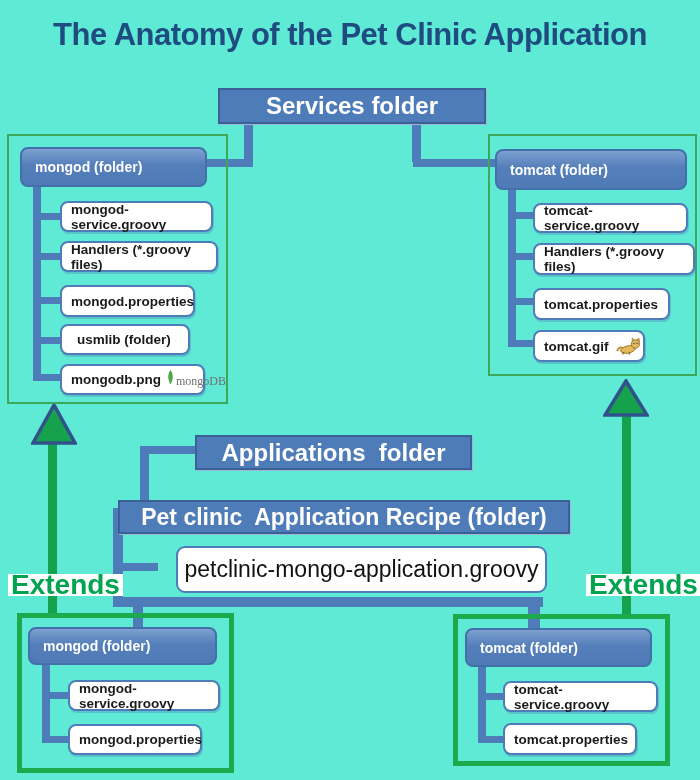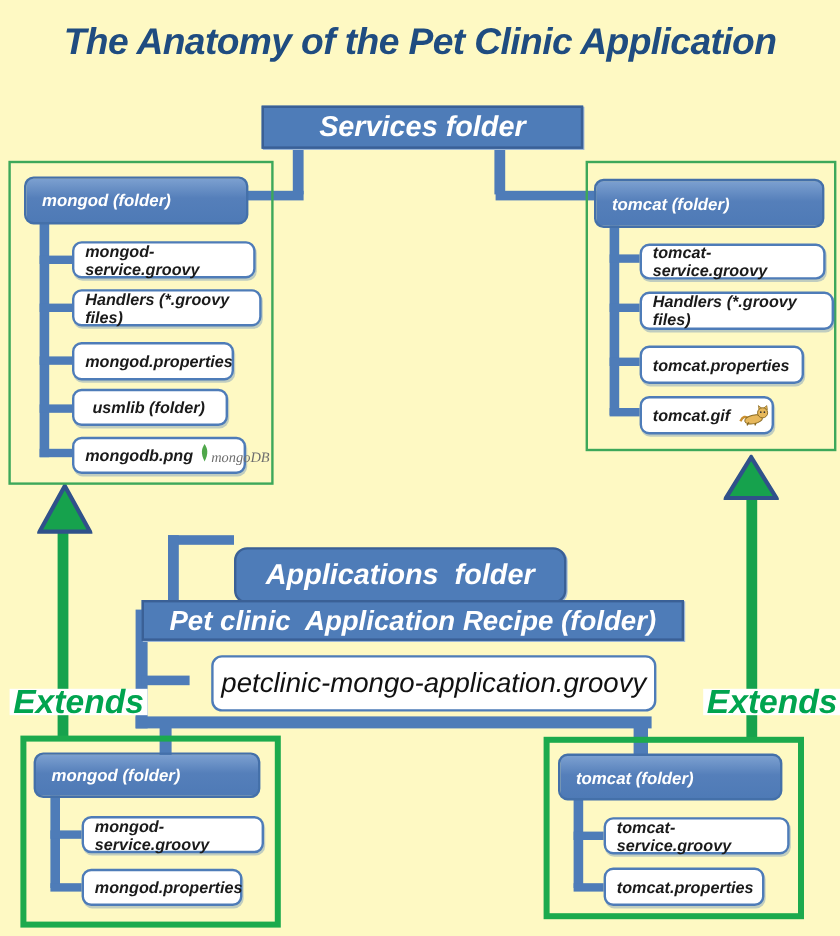--- a/index.html
+++ b/index.html
@@ -1,17 +1,17 @@
 <!DOCTYPE html>
 <html><head>
 <meta charset="utf-8">
 <style>
   * { margin:0; padding:0; box-sizing:border-box; }
   body { background:#fff; font-family:"Liberation Sans", sans-serif; }
-  .canvas { position:relative; width:700px; height:780px; background:#fef9c3; overflow:hidden;font-style:italic; }
+  .canvas { position:relative; width:700px; height:780px; background:#5eead4; overflow:hidden; }
 
   .title { position:absolute; top:17px; left:0; width:700px; text-align:center;
            font-size:31px; font-weight:bold; color:#1F4C80; letter-spacing:-0.5px; }
 
   
   .banner { position:absolute; background:#4E7CB8; border:2px solid #3A6096;
             color:#ffffff; font-weight:bold; display:flex; align-items:center; justify-content:center;
             white-space:pre; box-shadow:1px 1px 0 #9db7d6; }
 
   
@@ -69,21 +69,21 @@
   <div class="gshaft" style="left:48px;top:442px;width:9px;height:172px;"></div>
   <svg class="arrowhead" style="left:31px;top:403px;" width="46" height="42" viewBox="0 0 46 42">
     <polygon points="23,2 2,40 44,40" fill="#16A24D" stroke="#30518A" stroke-width="3.5"></polygon>
   </svg>
   <div class="gshaft" style="left:622px;top:413px;width:9px;height:202px;"></div>
   <svg class="arrowhead" style="left:603px;top:379px;" width="46" height="38" viewBox="0 0 46 38">
     <polygon points="23,2 2,36 44,36" fill="#16A24D" stroke="#30518A" stroke-width="3.5"></polygon>
   </svg>
 
   <div class="banner" style="left:218px;top:88px;width:268px;height:36px;font-size:24px;">Services folder</div>
-  <div class="banner" style="left:195px;top:456px;width:277px;height:47px;font-size:24px;border-radius:11px;">Applications  folder</div>
+  <div class="banner" style="left:195px;top:435px;width:277px;height:35px;font-size:24px;">Applications  folder</div>
   <div class="banner" style="left:118px;top:500px;width:452px;height:34px;font-size:23px;">Pet clinic  Application Recipe (folder)</div>
 
   <div class="recipe-file" style="left:176px;top:546px;width:371px;height:47px;">petclinic-mongo-application.groovy</div>
 
   <div class="gbox-thin" style="left:7px;top:134px;width:221px;height:270px;"></div>
   <div class="line" style="left:33px;top:185px;width:8px;height:196px;"></div>
   <div class="line" style="left:33px;top:213px;width:27px;height:7px;"></div>
   <div class="line" style="left:33px;top:253px;width:27px;height:7px;"></div>
   <div class="line" style="left:33px;top:297px;width:27px;height:7px;"></div>
   <div class="line" style="left:33px;top:337px;width:27px;height:7px;"></div>

